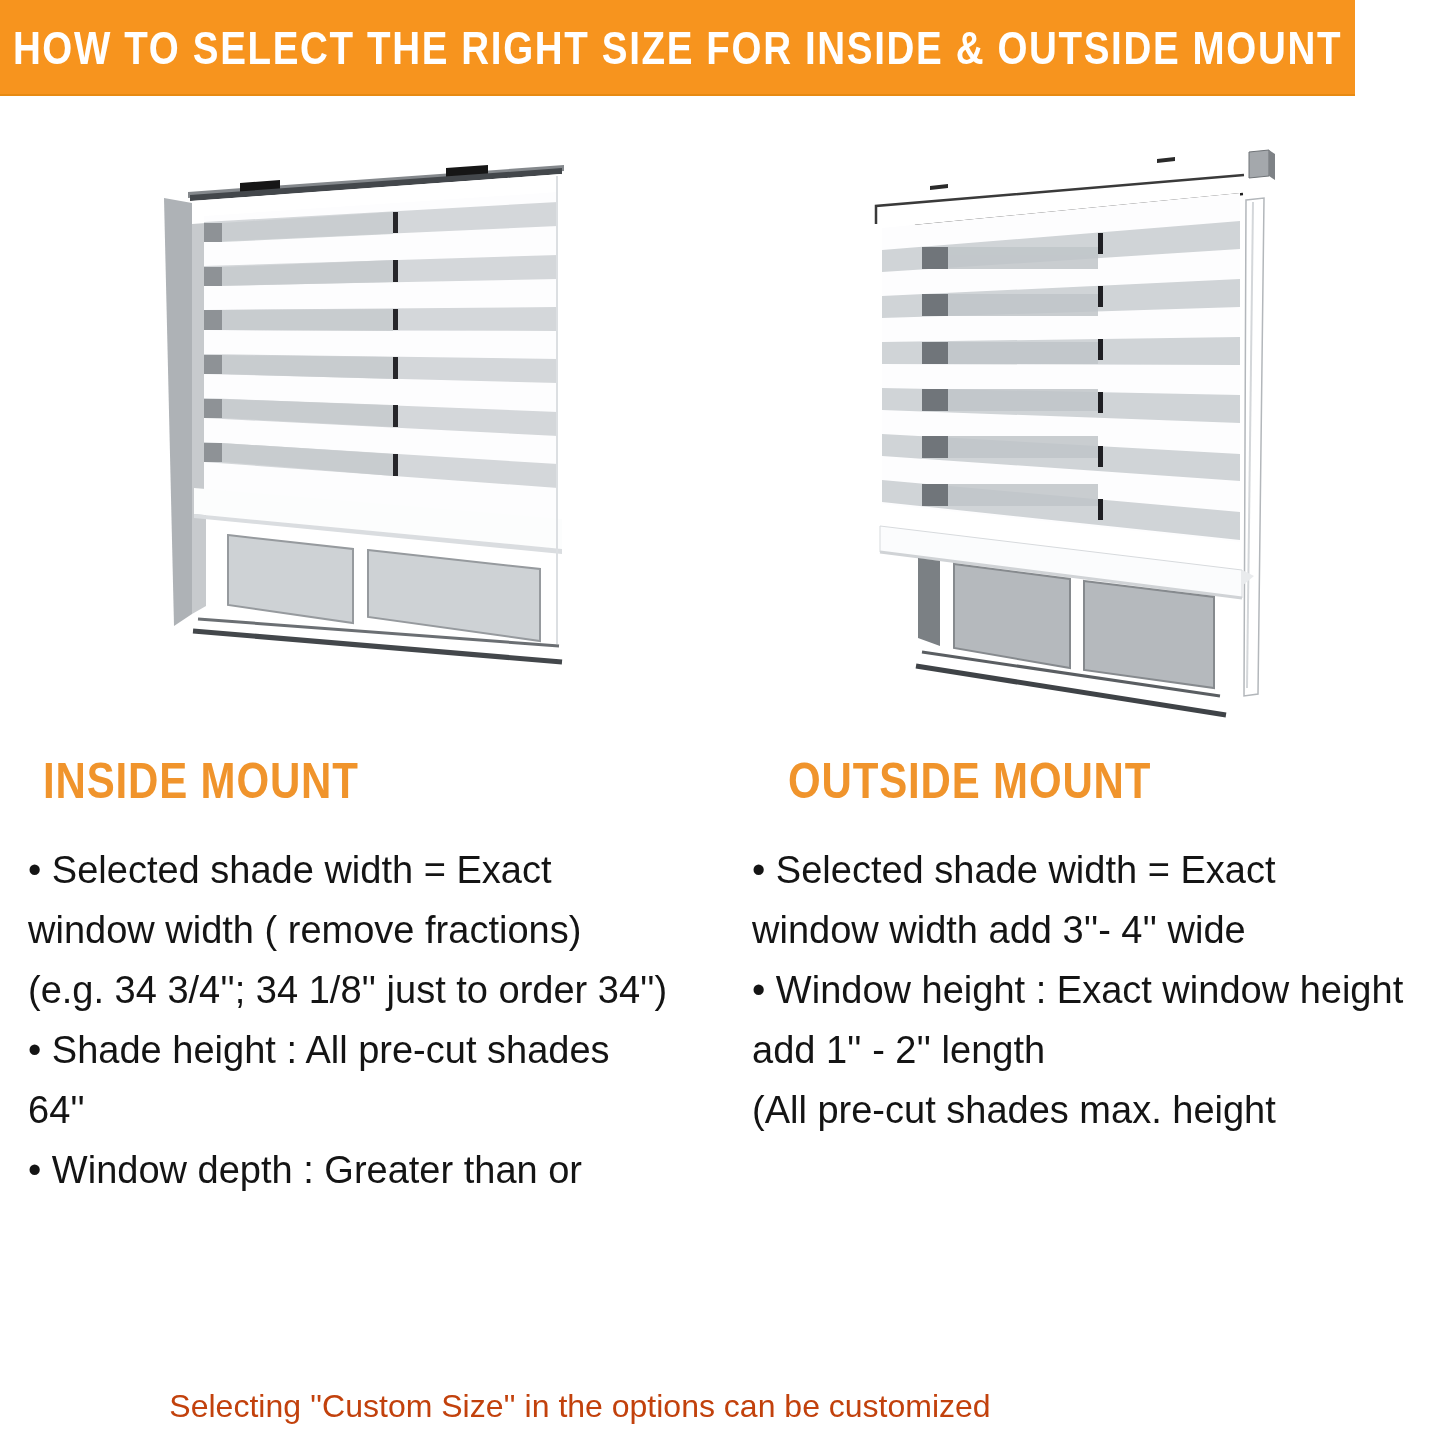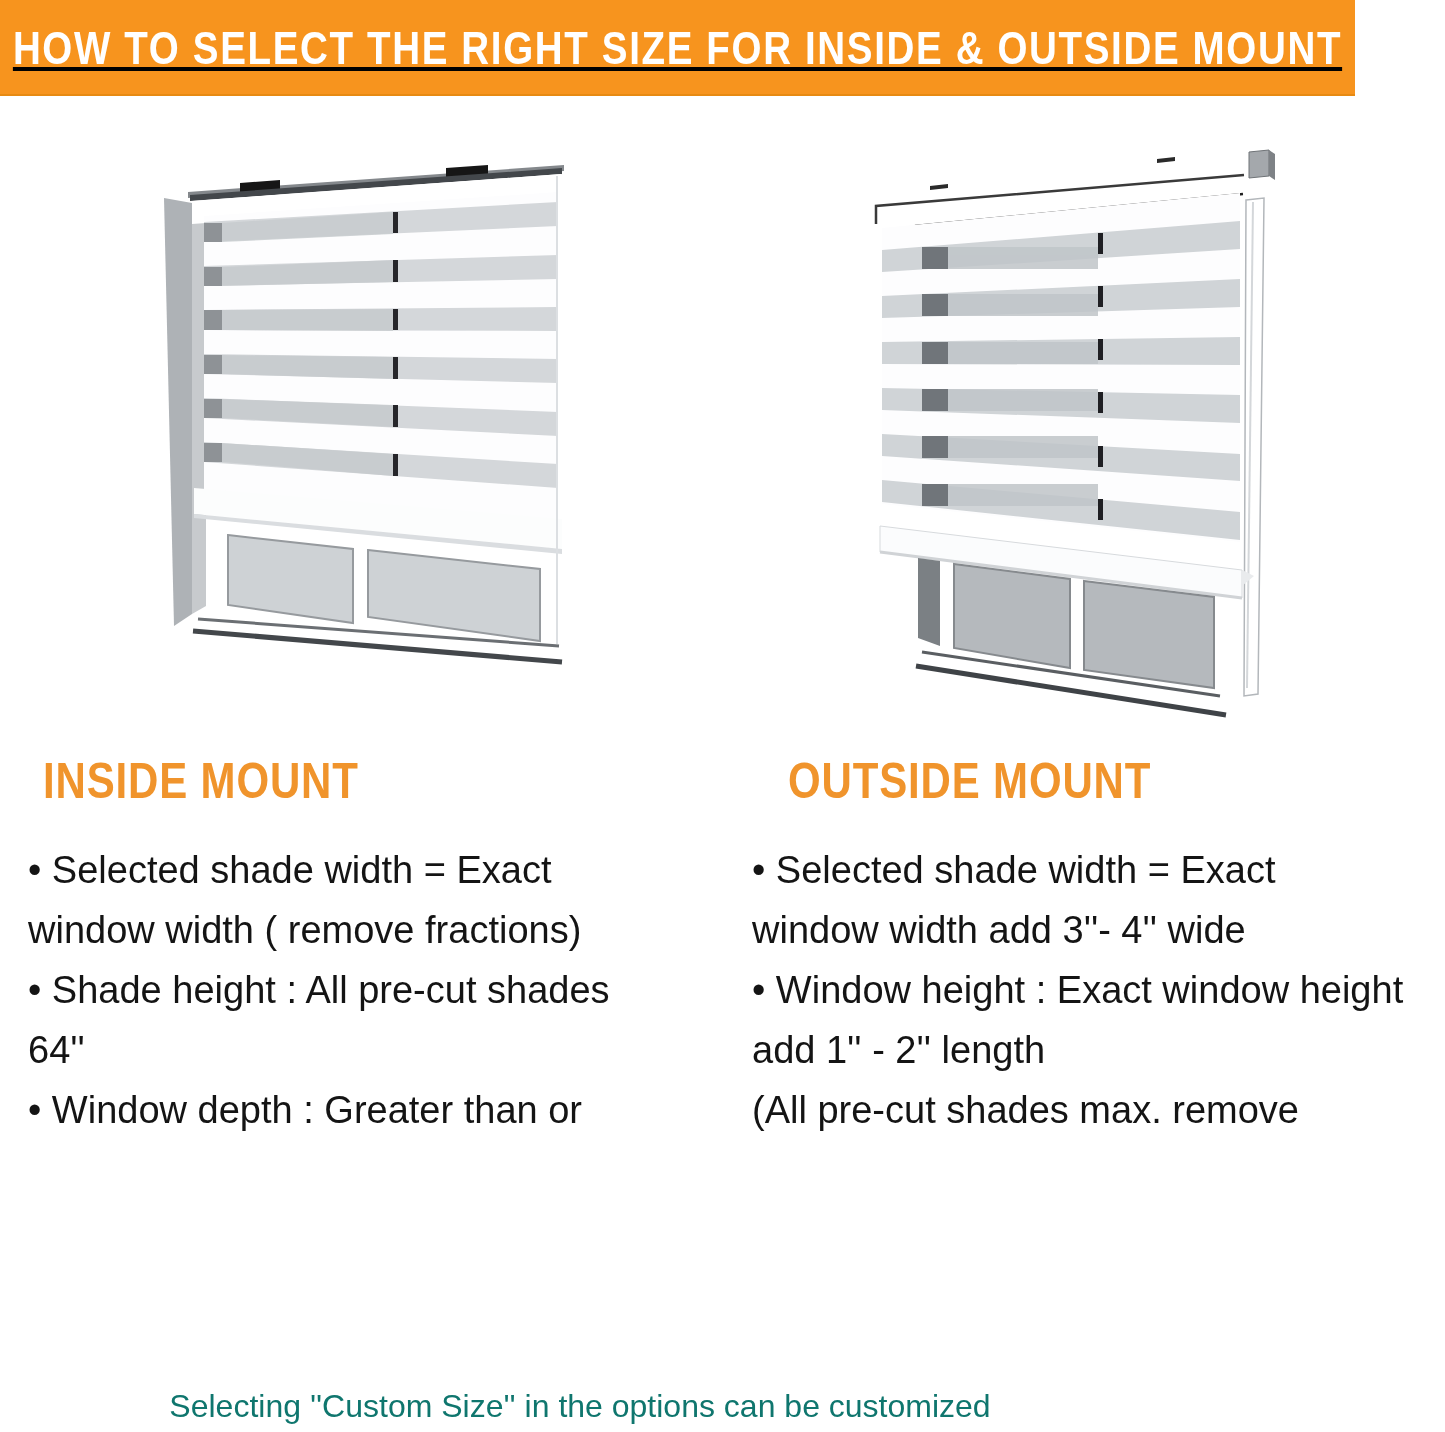--- a/index.html
+++ b/index.html
@@ -4,21 +4,21 @@
 <style>
   html,body { margin:0; padding:0; }
   body {
     width:1445px; height:1432px; position:relative; overflow:hidden;
     background:#ffffff;
     font-family:"Liberation Sans", sans-serif;
   }
   .banner {
     position:absolute; left:0; top:0; width:1355px; height:94px;
     background:#F7941E; border-bottom:2px solid #E78A12;
-    display:flex; align-items:center; justify-content:center;text-decoration:underline;
+    display:flex; align-items:center; justify-content:center;
   }
   .banner-text {
     color:#ffffff; font-weight:bold; font-size:47px; letter-spacing:2px;
     white-space:nowrap; display:inline-block; transform:scaleX(0.82);
   }
   .illo { position:absolute; }
   .illo-inside  { left:148px; top:146px; width:430px; height:600px; }
   .illo-outside { left:852px; top:138px; width:445px; height:610px; }
   .heading {
     position:absolute; font-weight:bold; font-size:50px; color:#F0942C;
@@ -28,21 +28,21 @@
   .heading-inside  { left:43px;  top:752px; }
   .heading-outside { left:788px; top:752px; }
   .lines {
     position:absolute; font-size:38px; line-height:60px; color:#141414;
   }
   .lines-inside  { left:28px;  top:840px; width:672px; }
   .lines-outside { left:752px; top:840px; width:680px; }
   .line { white-space:nowrap; }
   .footer {
     position:absolute; left:0; top:1388px; width:1160px;
-    text-align:center; font-size:32px; color:#0f766e;
+    text-align:center; font-size:32px; color:#c2410c;
   }
 </style>
 </head>
 <body>
 
 <div class="banner">
   <span class="banner-text">HOW TO SELECT THE RIGHT SIZE FOR INSIDE &amp; OUTSIDE MOUNT</span>
 </div>
 
 <svg class="illo illo-inside" viewBox="0 0 430 600">
@@ -166,27 +166,28 @@
   <g>
     <path d="M70,514 L368,558" stroke="#5a5e62" stroke-width="3" fill="none"></path>
     <path d="M64,528 L374,577" stroke="#3f4347" stroke-width="5" fill="none"></path>
   </g>
 </svg>
 
 <div class="heading heading-inside">INSIDE MOUNT</div>
 <div class="lines lines-inside">
   <div class="line">• Selected shade width = Exact</div>
   <div class="line">window width ( remove fractions)</div>
+  <div class="line">(e.g. 34 3/4''; 34 1/8'' just to order 34'')</div>
   <div class="line">• Shade height : All pre-cut shades</div>
   <div class="line">64''</div>
   <div class="line">• Window depth : Greater than or</div>
 </div>
 
 <div class="heading heading-outside">OUTSIDE MOUNT</div>
 <div class="lines lines-outside">
   <div class="line">• Selected shade width = Exact</div>
   <div class="line">window width add 3''- 4'' wide</div>
   <div class="line">• Window height : Exact window height</div>
   <div class="line">add 1'' - 2'' length</div>
-  <div class="line">(All pre-cut shades max. remove</div>
+  <div class="line">(All pre-cut shades max. height</div>
 </div>
 
 <div class="footer">Selecting ''Custom Size'' in the options can be customized</div>
 
 </body></html>

